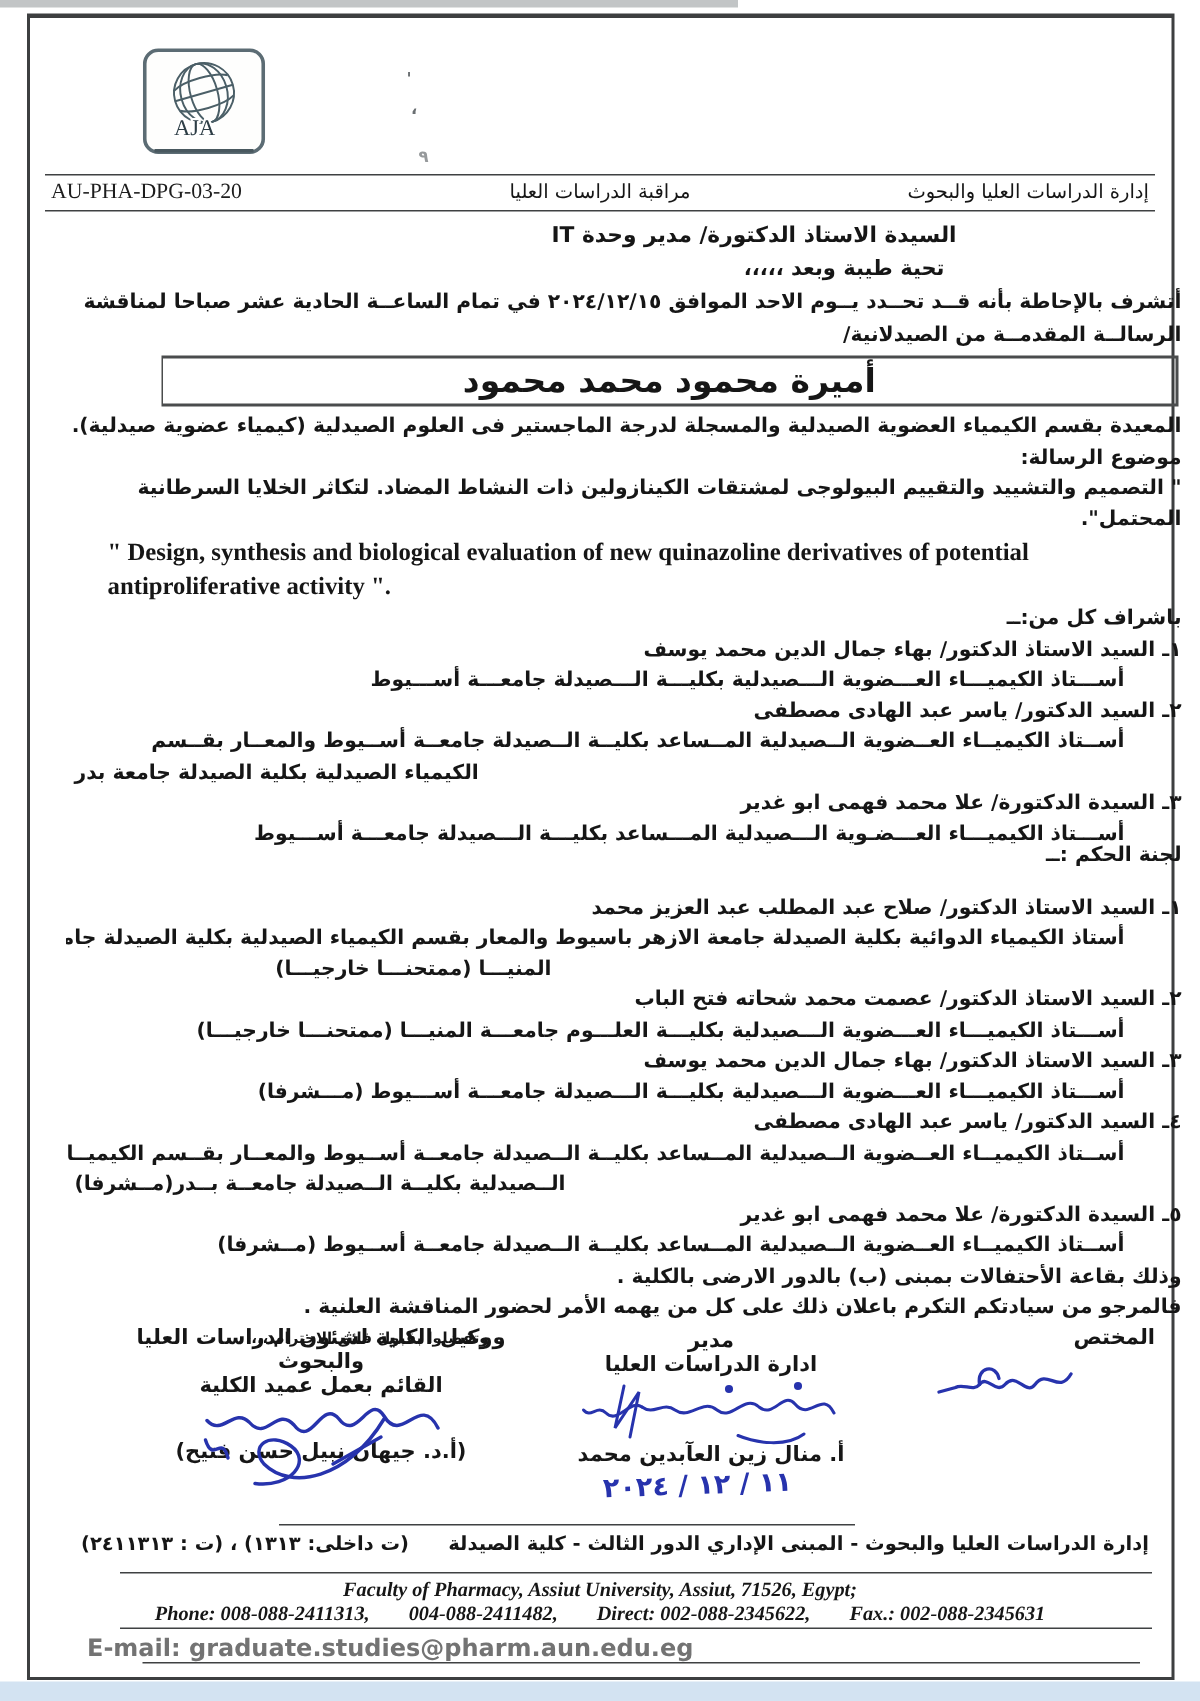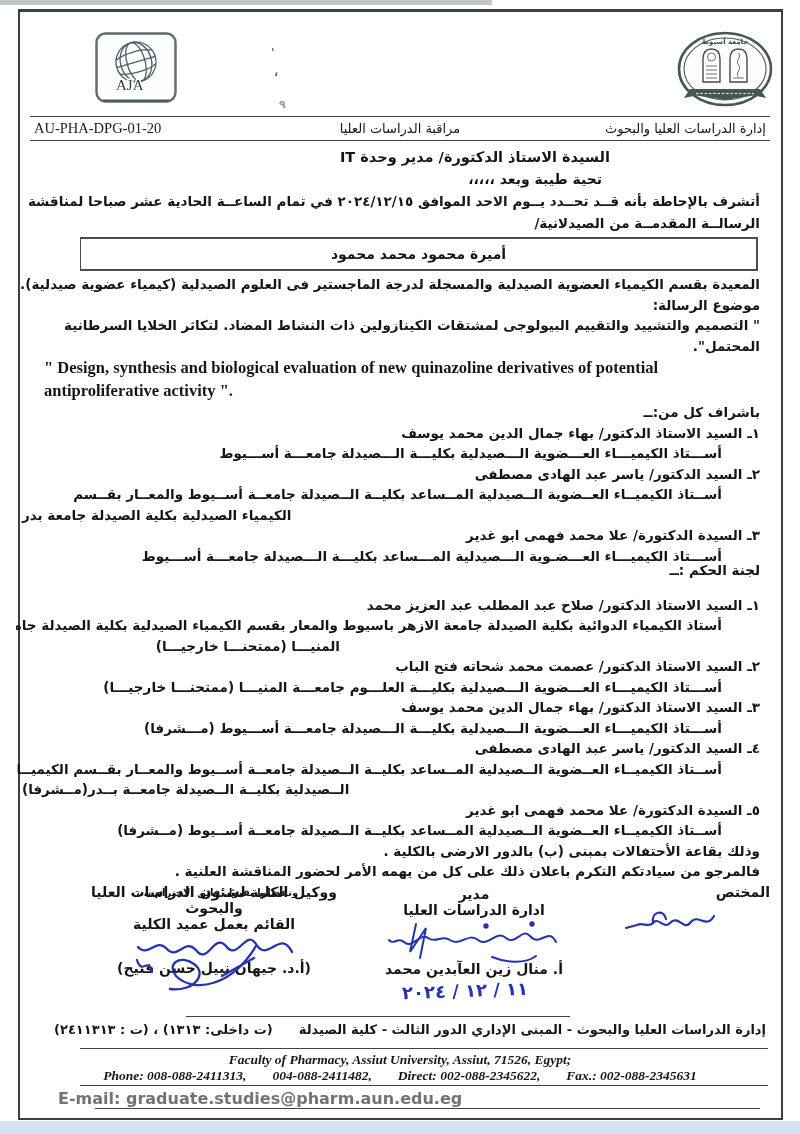--- a/index.html
+++ b/index.html
@@ -15,26 +15,26 @@
 
   
   .hdr-rule{position:absolute;left:30px;width:740px;height:0;border-top:1.5px solid #3f4142;}
   .hdr-row{position:absolute;left:34px;top:120px;width:732px;display:flex;align-items:center;font-size:13px;}
   .hdr-row .cell{white-space:nowrap;}
   .hdr-left{width:33%;text-align:left;font-family:"Liberation Serif",serif;font-size:14.5px;color:#1d1d1d;}
   .hdr-center{width:34%;text-align:center;direction:rtl;}
   .hdr-right{width:33%;text-align:right;direction:rtl;}
 
   
-  .letter-body{position:absolute;left:16px;top:146px;width:744px;direction:rtl;text-align:right;font-weight:bold;font-size:13.5px;overflow:hidden;}
+  .letter-body{position:absolute;left:44px;top:146px;width:744px;direction:rtl;text-align:right;font-weight:bold;font-size:13.5px;overflow:hidden;}
   .ln{line-height:20.5px;white-space:nowrap;}
   .ln.tall{line-height:22px;}
   .to-line{padding-left:0;padding-right:150px;font-size:14.5px;}
   .greeting{padding-right:158px;font-size:14px;}
-  .name-box{margin:3px 2px 3px 64px;height:30px;border:2px solid #4a4c4d;border-left-width:1.5px;display:flex;align-items:center;justify-content:center;font-size:14px;}
+  .name-box{margin:3px 2px 3px 64px;height:30px;border:2px solid #4a4c4d;border-left-width:1.5px;display:flex;align-items:center;justify-content:center;font-size:22px;}
   .heading{text-underline-offset:3px;}
   .label-committee{margin-top:-6px;margin-bottom:14px;}
   .en-line{direction:ltr;text-align:left;font-family:"Liberation Serif",serif;font-weight:600;font-size:16.5px;line-height:23px;padding-left:28px;}
   .role{padding-right:38px;}
   .cont-left-a{text-align:right;padding-left:6px;padding-right:420px;}
   .cont-left-b{text-align:left;padding-left:6px;padding-right:330px;}
   .cont-left-c{text-align:left;padding-left:6px;padding-right:300px;}
   .closing{text-align:left;padding-left:120px;font-size:10px;line-height:22px;}
 
   
@@ -71,47 +71,28 @@
         <ellipse cx="41" cy="30" rx="9" ry="20"></ellipse>
         <ellipse cx="41" cy="30" rx="15.5" ry="20"></ellipse>
         <path d="M22.5,23 C30,18.5 52,18.5 59.5,23"></path>
         <path d="M21,30 h40"></path>
         <path d="M22.5,37 C30,41.5 52,41.5 59.5,37"></path>
       </g>
       <text x="21" y="58" font-family="Liberation Serif, serif" font-size="15" fill="#2e3e46" stroke="#ffffff" stroke-width="3" paint-order="stroke">AJA</text>
     </svg>
   </div>
 
-  <div class="uni-logo">
-    <svg width="98" height="86" viewBox="0 0 98 86">
-      <ellipse cx="49" cy="43" rx="46" ry="36" fill="#fdfdfc" stroke="#45584d" stroke-width="2.6"></ellipse>
-      <ellipse cx="49" cy="43" rx="41" ry="31" fill="none" stroke="#45584d" stroke-width="1.1"></ellipse>
-      <text x="49" y="17.5" font-size="7" text-anchor="middle" fill="#39493f" font-weight="bold">جامعة أسيوط</text>
-      <g stroke="#3c5044" fill="#ffffff" stroke-width="1.4">
-        <path d="M27,56 L27,33 Q27,23 35.5,23 Q44,23 44,33 L44,56 Z"></path>
-        <path d="M54,56 L54,33 Q54,23 62.5,23 Q71,23 71,33 L71,56 Z"></path>
-      </g>
-      <g stroke="#3c5044" stroke-width="0.8" fill="none">
-        <circle cx="35.5" cy="31" r="4"></circle>
-        <path d="M30,40 h11 M30,44 h11 M30,48 h11 M30,52 h11"></path>
-        <path d="M62.5,27 C66.5,31 58.5,35 62.5,39 C66.5,43 58.5,47 62.5,51"></path>
-        <path d="M57,52 h11"></path>
-      </g>
-      <path d="M14,63 L84,63 L90,72 L78,69.5 L49,74 L20,69.5 L8,72 Z" fill="#45584d"></path>
-      <path d="M20,67.5 h58" stroke="#e8ece9" stroke-width="1" stroke-dasharray="2.5 1.8"></path>
-    </svg>
-  </div>
 
   <div class="artifact" style="left:271px;top:46px;">'</div>
   <div class="artifact" style="left:274px;top:66px;">،</div>
   <div class="artifact" style="left:279px;top:98px;opacity:.7;">٩</div>
 
   <div class="hdr-rule" style="top:116px;"></div>
   <div class="hdr-row">
-    <div class="cell hdr-left">AU-PHA-DPG-01-20</div>
+    <div class="cell hdr-left">AU-PHA-DPG-03-20</div>
     <div class="cell hdr-center">مراقبة الدراسات العليا</div>
     <div class="cell hdr-right">إدارة الدراسات العليا والبحوث</div>
   </div>
   <div class="hdr-rule" style="top:140px;"></div>
 
   <div class="letter-body">
     <div class="ln tall to-line">السيدة الاستاذ الدكتورة/ مدير وحدة IT</div>
     <div class="ln tall greeting">تحية طيبة وبعد ،،،،،</div>
     <div class="ln tall">أتشرف بالإحاطة بأنه قــد تحــدد يــوم الاحد الموافق ٢٠٢٤/١٢/١٥ في تمام الساعــة الحادية عشر صباحا لمناقشة</div>
     <div class="ln tall">الرسالــة المقدمــة من الصيدلانية/</div>

